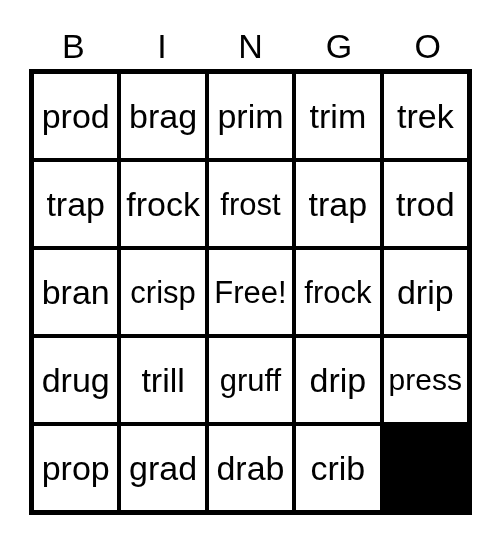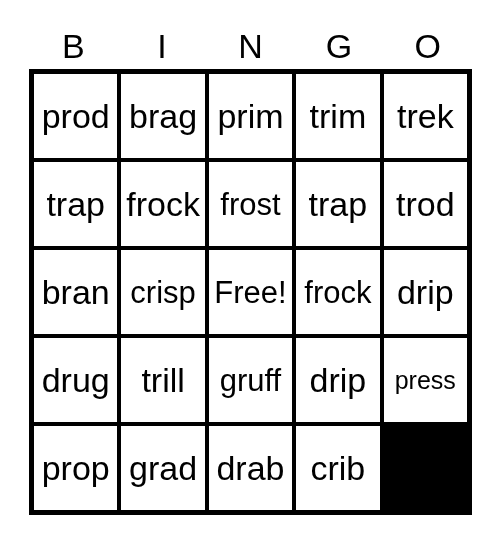--- a/index.html
+++ b/index.html
@@ -73,21 +73,21 @@
     line-height: 1;
     white-space: nowrap;
     color: #000000;
     padding: 0 1px;
   }
   
   .cell-text.len5 {
     font-size: 31px;
   }
   .cell-text.shrunk {
-    font-size: 25px;
+    font-size: 30px;
   }
 </style>
 </head>
 <body>
 
 <div id="bingo-card">
 
   <div id="bingo-header">
     <div class="header-cell">B</div>
     <div class="header-cell">I</div>

